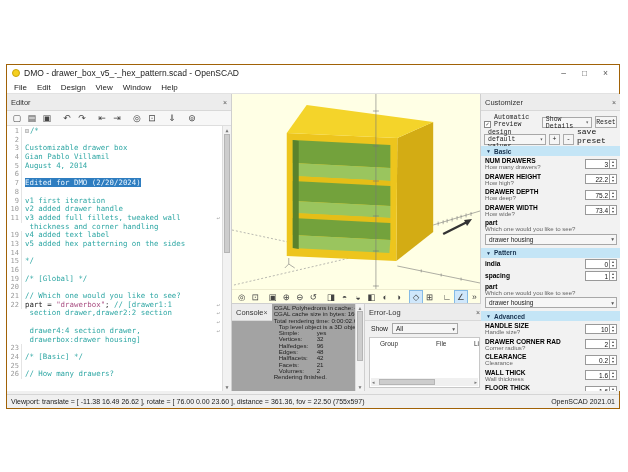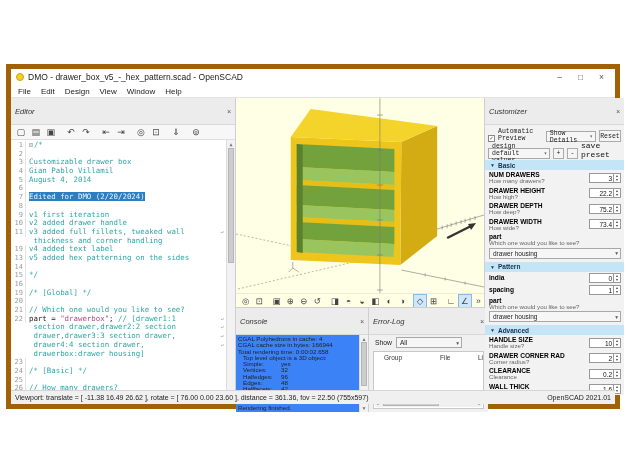--- a/index.html
+++ b/index.html
@@ -1,39 +1,39 @@
 <!DOCTYPE html>
 <html style="--viewport-bg: #FFFFE5; --model-yellow: #EDC51D; --model-yellow-top: #F4D42A; --model-yellow-dark: #D3AC14; --model-shelf-edge: #E5BE17; --model-green-light: #9AC55E; --model-green-dark: #73A23C; --model-green-deep: #5A822C; --selection-blue: #2E7DC0; --section-header-blue: #C4E5F6; --active-tool-blue: #CFE7FB; --comment-teal: #2FA7A4; --string-pink: #A94E82;"><head>
 <meta charset="utf-8">
 <style>
   * { margin:0; padding:0; box-sizing:border-box; }
   html,body { width:628px; height:472px; background:#fff; overflow:hidden;
               font-family:"Liberation Sans", sans-serif; }
   .page { position:relative; width:628px; height:472px; background:#fff; }
 
   .app-window { position:absolute; left:6px; top:64px; width:614px; height:345px;
-                background:#f0f0f0; border:5px solid #a16207; }
+                background:#f0f0f0; border:1px solid #a16207; }
 
   
   .title-bar { height:16px; background:#fff; display:flex; align-items:center;
                padding:0 5px; font-size:8.5px; color:#222; }
   .app-icon { width:8px; height:8px; border-radius:50%; background:#f5d020;
               border:1px solid #caa50e; margin-right:4px; flex:none; }
   .title-text { flex:1; white-space:nowrap; overflow:hidden; }
   .win-controls { display:flex; gap:16px; font-size:8.5px; color:#555; padding-right:6px; }
   .win-controls span { cursor:default; }
   .menu-bar { height:13px; background:#fff; border-bottom:1px solid #e2e2e2;
               display:flex; align-items:center; gap:10px; padding-left:7px;
               font-size:8px; color:#222; }
 
   
   .main { display:flex; height:297px; }
-  .panel-header { height:27px; background:#ececec; border-bottom:1px solid #d8d8d8;
+  .panel-header { height:17px; background:#ececec; border-bottom:1px solid #d8d8d8;
                   display:flex; align-items:center; justify-content:space-between;
-                  padding:0 4px; font-size:7.5px; color:#333; flex:none;font-style:italic; }
+                  padding:0 4px; font-size:7.5px; color:#333; flex:none; }
   .panel-close { font-size:7px; color:#555; }
 
   
   .editor-panel { width:225px; flex:none; display:flex; flex-direction:column;
                   background:#fff; border-right:1px solid #cfcfcf; }
   .editor-toolbar { height:15px; background:#f7f7f7; border-bottom:1px solid #dedede;
                     display:flex; align-items:center; gap:3px; padding-left:4px; flex:none; }
   .tb-icon { width:12px; height:12px; line-height:12px; text-align:center;
              font-size:9px; color:#444; }
   .editor-toolbar .tb-icon:nth-child(4), .editor-toolbar .tb-icon:nth-child(6),
@@ -70,22 +70,22 @@
   .viewport-toolbar .tb-icon { width:12px; height:12px; line-height:12px; font-size:8.5px; }
   .viewport-toolbar .tb-icon.active { background:var(--active-tool-blue);
                       outline:1px solid #86bbe6; }
   .viewport-toolbar .tb-icon:nth-child(3), .viewport-toolbar .tb-icon:nth-child(7),
   .viewport-toolbar .tb-icon:nth-child(13), .viewport-toolbar .tb-icon:nth-child(15)
                       { margin-left:4px; }
 
   .bottom-row { flex:1; display:flex; }
 
   
-  .console-panel { width:133px; flex:none; display:flex; flex-direction:column;
-                   background:#3b82f6; border-right:1px solid #cfcfcf; border-top:1px solid #cfcfcf;justify-content:flex-end; }
+  .console-panel { width:133px; flex:none; display:flex; flex-direction:row;
+                   background:#a3a3a3; border-right:1px solid #cfcfcf; border-top:1px solid #cfcfcf;justify-content:flex-end; }
   .console-body { flex:1; position:relative; overflow:hidden; padding:1px 0 0 2px; }
   .con-line { font-size:6.2px; line-height:6.3px; color:#222; white-space:nowrap; }
   .con-line.ind { padding-left:5px; }
   .con-label { display:inline-block; width:38px; }
   .console-body .vscroll { border-left:1px solid #ddd; }
 
   
   .errorlog-panel { flex:1; display:flex; flex-direction:column; background:#f0f0f0;
                     border-top:1px solid #cfcfcf; }
   .show-row { height:15px; display:flex; align-items:center; gap:4px;
@@ -220,21 +220,21 @@
               <div class="code-row"><span class="gutter">19</span><span class="code-text"><span class="seg c-comment">v4 added text label</span></span></div>
               <div class="code-row"><span class="gutter">13</span><span class="code-text"><span class="seg c-comment">v5 added hex patterning on the sides</span></span></div>
               <div class="code-row"><span class="gutter">14</span><span class="code-text"></span></div>
               <div class="code-row"><span class="gutter">15</span><span class="code-text"><span class="seg c-comment">*/</span></span></div>
               <div class="code-row"><span class="gutter">16</span><span class="code-text"></span></div>
               <div class="code-row"><span class="gutter">19</span><span class="code-text"><span class="seg c-comment">/* [Global] */</span></span></div>
               <div class="code-row"><span class="gutter">20</span><span class="code-text"></span></div>
               <div class="code-row"><span class="gutter">21</span><span class="code-text"><span class="seg c-comment">// Which one would you like to see?</span></span></div>
               <div class="code-row"><span class="gutter">22</span><span class="code-text"><span class="seg c-plain">part = </span><span class="seg c-string">"drawerbox"</span><span class="seg c-plain">; </span><span class="seg c-comment">// [drawer1:1</span></span><span class="wrap-mark">↩</span></div>
               <div class="code-row"><span class="gutter"></span><span class="code-text"><span class="seg c-comment">    section drawer,drawer2:2 section</span></span><span class="wrap-mark">↩</span></div>
-              <div class="code-row"><span class="gutter"></span><span class="code-text"><span class="seg c-comment">    drawer,drawer3:3 section drawer,</span></span><span class="wrap-mark">↩</span></div>
+              <div class="code-row"><span class="gutter"></span><span class="wrap-mark">↩</span></div>
               <div class="code-row"><span class="gutter"></span><span class="code-text"><span class="seg c-comment">    drawer4:4 section drawer,</span></span><span class="wrap-mark">↩</span></div>
               <div class="code-row"><span class="gutter"></span><span class="code-text"><span class="seg c-comment">    drawerbox:drawer housing]</span></span></div>
               <div class="code-row"><span class="gutter">23</span><span class="code-text"></span></div>
               <div class="code-row"><span class="gutter">24</span><span class="code-text"><span class="seg c-comment">/* [Basic] */</span></span></div>
               <div class="code-row"><span class="gutter">25</span><span class="code-text"></span></div>
               <div class="code-row"><span class="gutter">26</span><span class="code-text"><span class="seg c-comment">// How many drawers?</span></span></div>
             </div>
           <div class="vscroll">
             <span class="arr-up">▲</span>
             <span class="thumb"></span>

